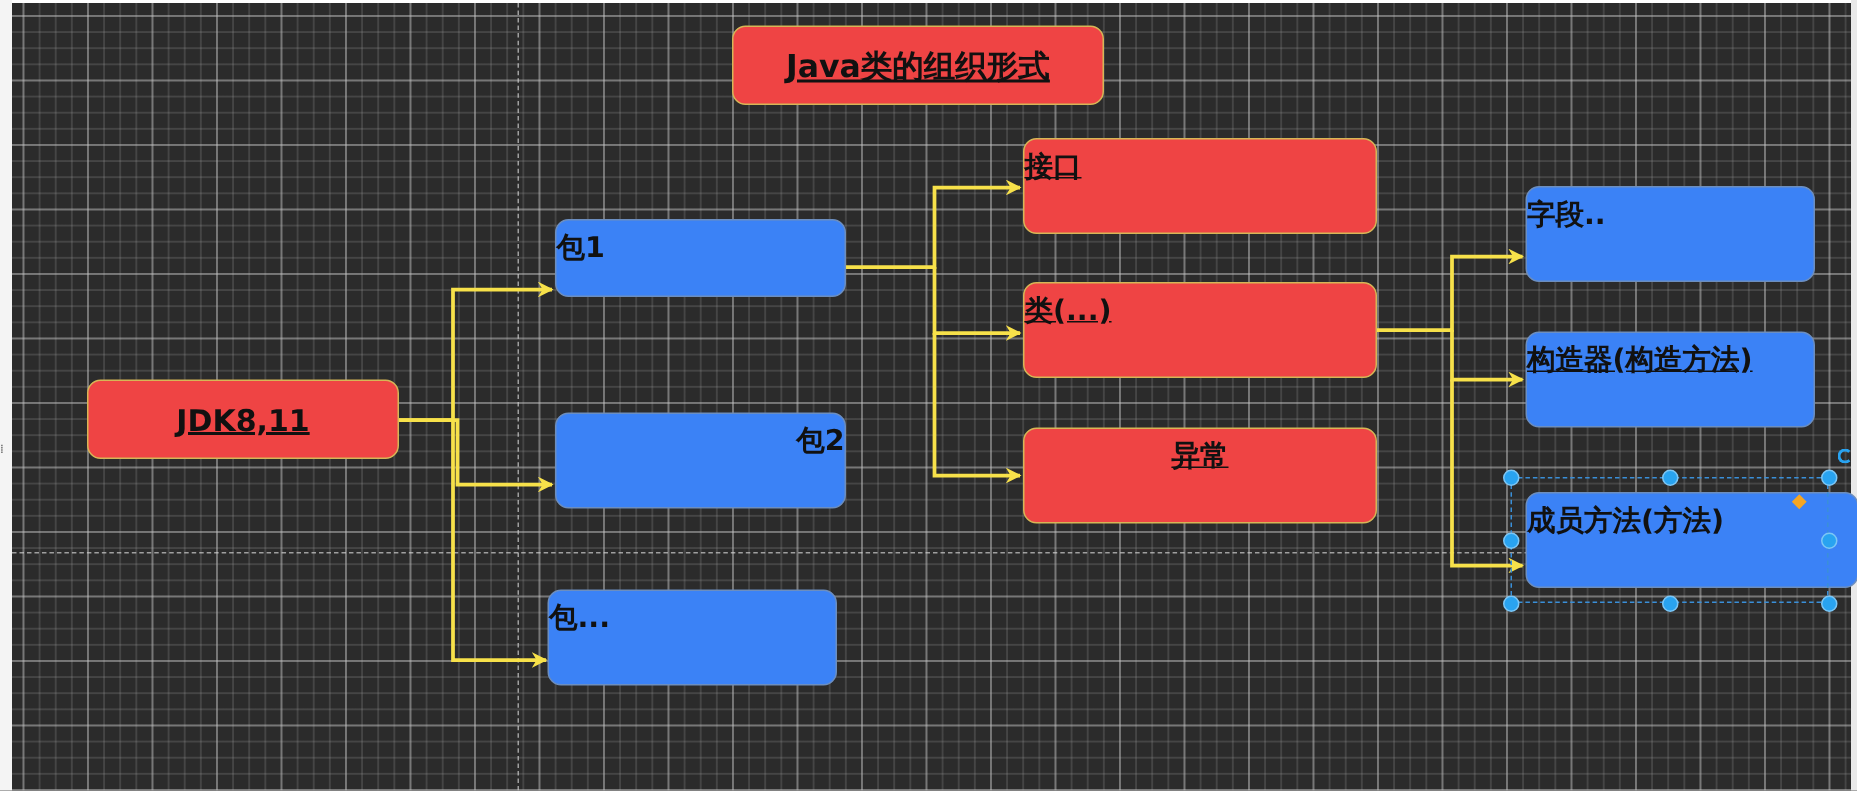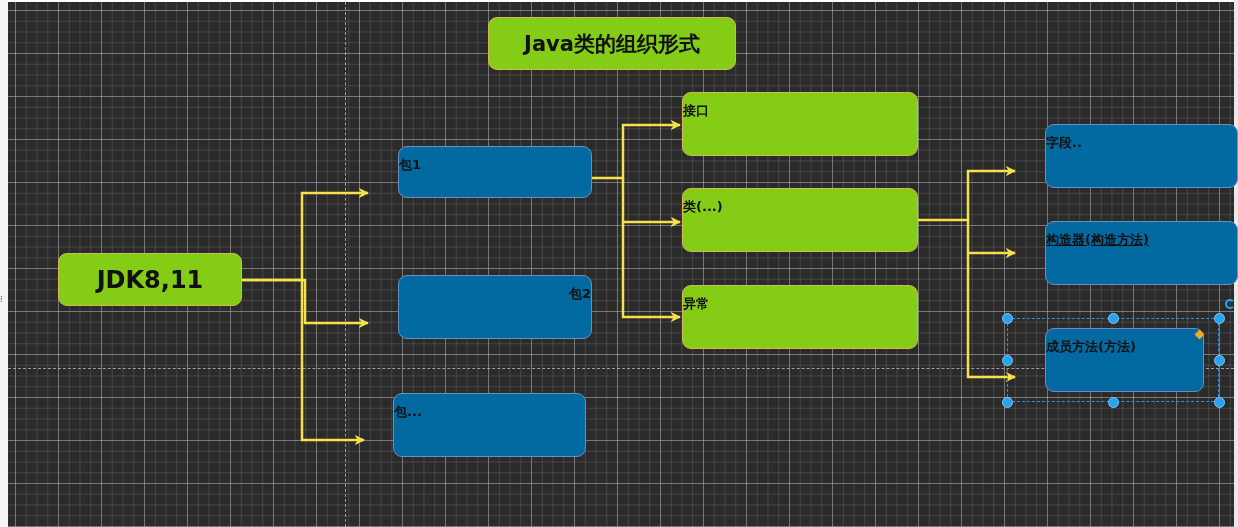--- a/index.html
+++ b/index.html
@@ -20,24 +20,24 @@
     background-position: 7px 8px, 7px 8px, 7px 8px, 7px 8px;
   }
   #left-strip { position:absolute; left:0; top:0; width:8px; height:527px; background:#f4f4f4; }
   #right-strip { position:absolute; right:0; top:0; width:4px; height:527px; background:#e9e9e9; }
   .handle-mark { position:absolute; left:0; top:296px; font-size:8px; color:#555; line-height:8px; }
   .guide-v { position:absolute; left:345px; top:2px; width:0; height:525px; border-left:1px dashed rgba(210,210,210,0.7); }
   .guide-h { position:absolute; left:8px; top:368px; width:1226px; height:0; border-top:1px dashed rgba(210,210,210,0.7); }
 
   .node {
     position:absolute; box-sizing:border-box; border-radius:9px;
-    font-weight:bold; color:#111; font-size:13px;
+    font-weight:bold; color:#111; font-size:19px;
   }
-  .yellow { background:#84cc16; border:1.5px solid #d6b656; }
-  .blue { background:#0369a1; border:1.5px solid #6c8ebf;margin-left:28px; }
+  .yellow { background:#ef4444; border:1.5px solid #d6b656;text-decoration:underline; }
+  .blue { background:#3b82f6; border:1.5px solid #6c8ebf; }
   .center { display:flex; align-items:center; justify-content:center; }
   .topleft { padding:4px 0 0 0; line-height:28px; text-align:left; }
 
   #connectors { position:absolute; left:0; top:0; width:1238px; height:527px; pointer-events:none; }
 
   .sel-box { position:absolute; left:1007px; top:318px; width:212px; height:84px; border:1px dashed #3a8fd8; box-sizing:border-box; }
   .sel-handle { position:absolute; width:11px; height:11px; border-radius:50%; background:#29a3f0; border:1px solid #7cc6f5; box-sizing:border-box; }
   .hover-diamond { position:absolute; left:1196px; top:331px; width:7px; height:7px; background:#f5a623; transform:rotate(45deg); }
   .rotate-handle { position:absolute; left:1225px; top:299px; width:10px; height:10px; border:2px solid #29a3f0; border-radius:50%; border-right-color:transparent; box-sizing:border-box; }
 </style>
@@ -69,51 +69,51 @@
     <path d="M918,220 L968,220 L968,171 L1015,171" marker-end="url(#arrow)"></path>
     <path d="M968,220 L968,253 L1015,253" marker-end="url(#arrow)"></path>
     <path d="M968,253 L968,377 L1015,377" marker-end="url(#arrow)"></path>
   </g>
 </svg>
 
 <div class="node yellow center" style="left:488px; top:17px; width:248px; height:53px; font-size:21px;">
   <span>Java类的组织形式</span>
 </div>
 
-<div class="node yellow center" style="left:58px; top:253px; width:184px; height:53px; font-size:24px;">
+<div class="node yellow center" style="left:58px; top:253px; width:208px; height:53px; font-size:20px;">
   <span>JDK8,11</span>
 </div>
 
 <div class="node blue topleft" style="left:370px; top:146px; width:194px; height:52px;">
   <span>包1</span>
 </div>
 <div class="node blue topleft" style="left:370px; top:275px; width:194px; height:64px;text-align:right;">
   <span>包2</span>
 </div>
 <div class="node blue topleft" style="left:365px; top:393px; width:193px; height:64px;">
   <span>包...</span>
 </div>
 
 <div class="node yellow topleft" style="left:682px; top:92px; width:236px; height:64px;">
   <span>接口</span>
 </div>
 <div class="node yellow topleft" style="left:682px; top:188px; width:236px; height:64px;">
   <span>类(...)</span>
 </div>
-<div class="node yellow topleft" style="left:682px; top:285px; width:236px; height:64px;">
+<div class="node yellow topleft" style="left:682px; top:285px; width:236px; height:64px;text-align:center;">
   <span>异常</span>
 </div>
 
 <div class="node blue topleft" style="left:1017px; top:124px; width:193px; height:64px;">
   <span>字段..</span>
 </div>
 <div class="node blue topleft" style="left:1017px; top:221px; width:193px; height:64px;text-decoration:underline;">
   <span>构造器(构造方法)</span>
 </div>
-<div class="node blue topleft" style="left:1017px; top:328px; width:159px; height:64px;">
+<div class="node blue topleft" style="left:1017px; top:328px; width:222px; height:64px;">
   <span>成员方法(方法)</span>
 </div>
 
 <div class="sel-box"></div>
 <div class="sel-handle" style="left:1002px; top:313px;"></div>
 <div class="sel-handle" style="left:1108px; top:313px;"></div>
 <div class="sel-handle" style="left:1214px; top:313px;"></div>
 <div class="sel-handle" style="left:1002px; top:355px;"></div>
 <div class="sel-handle" style="left:1214px; top:355px;"></div>
 <div class="sel-handle" style="left:1002px; top:397px;"></div>

